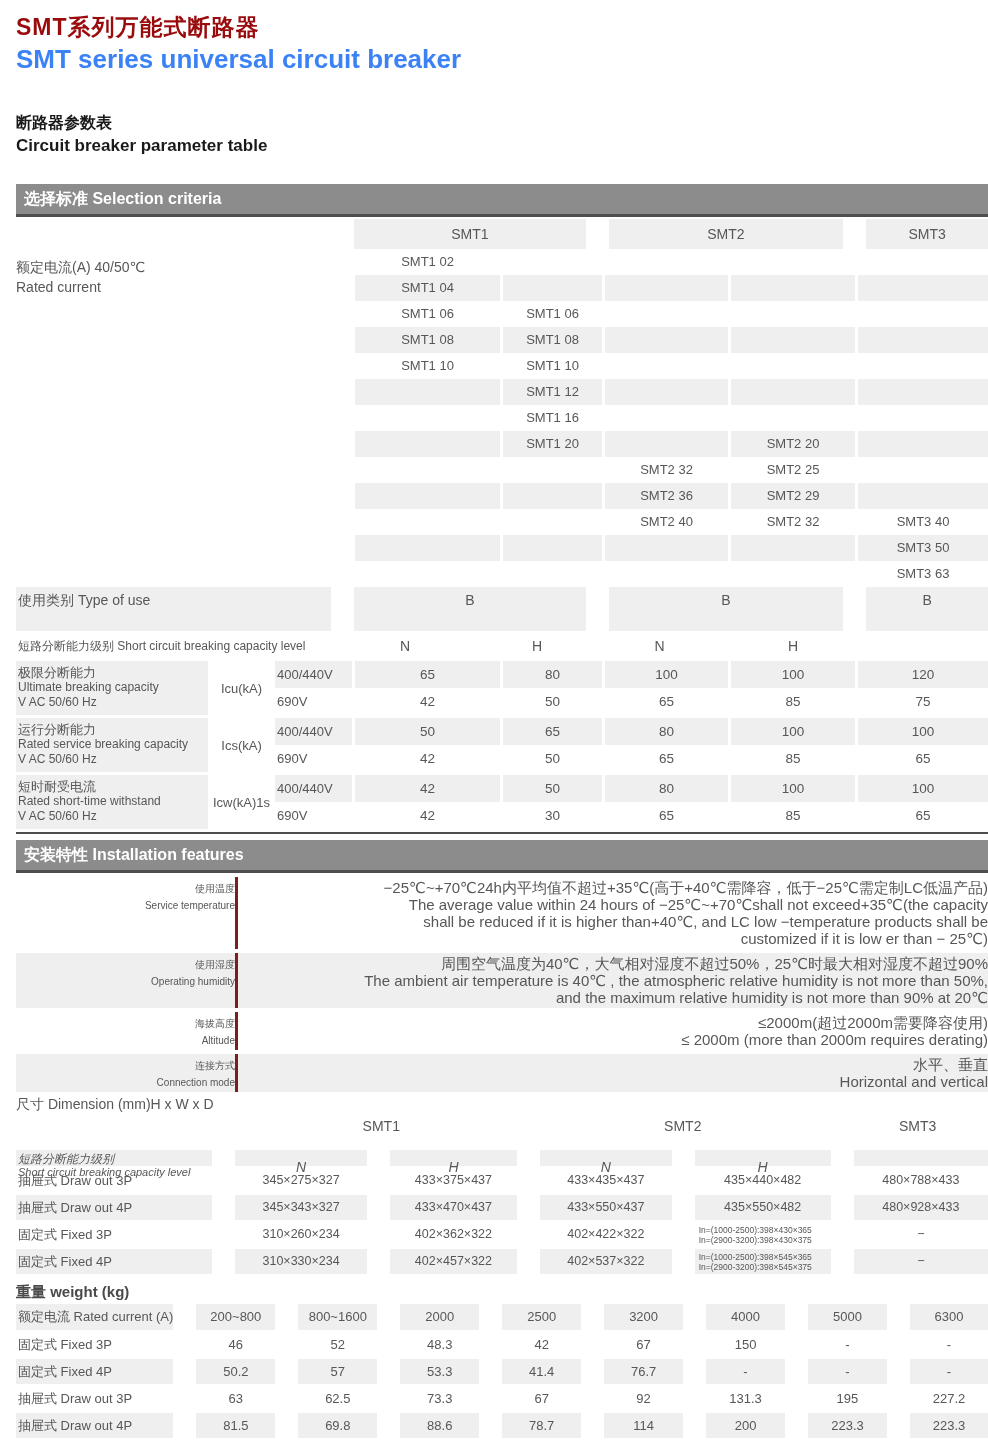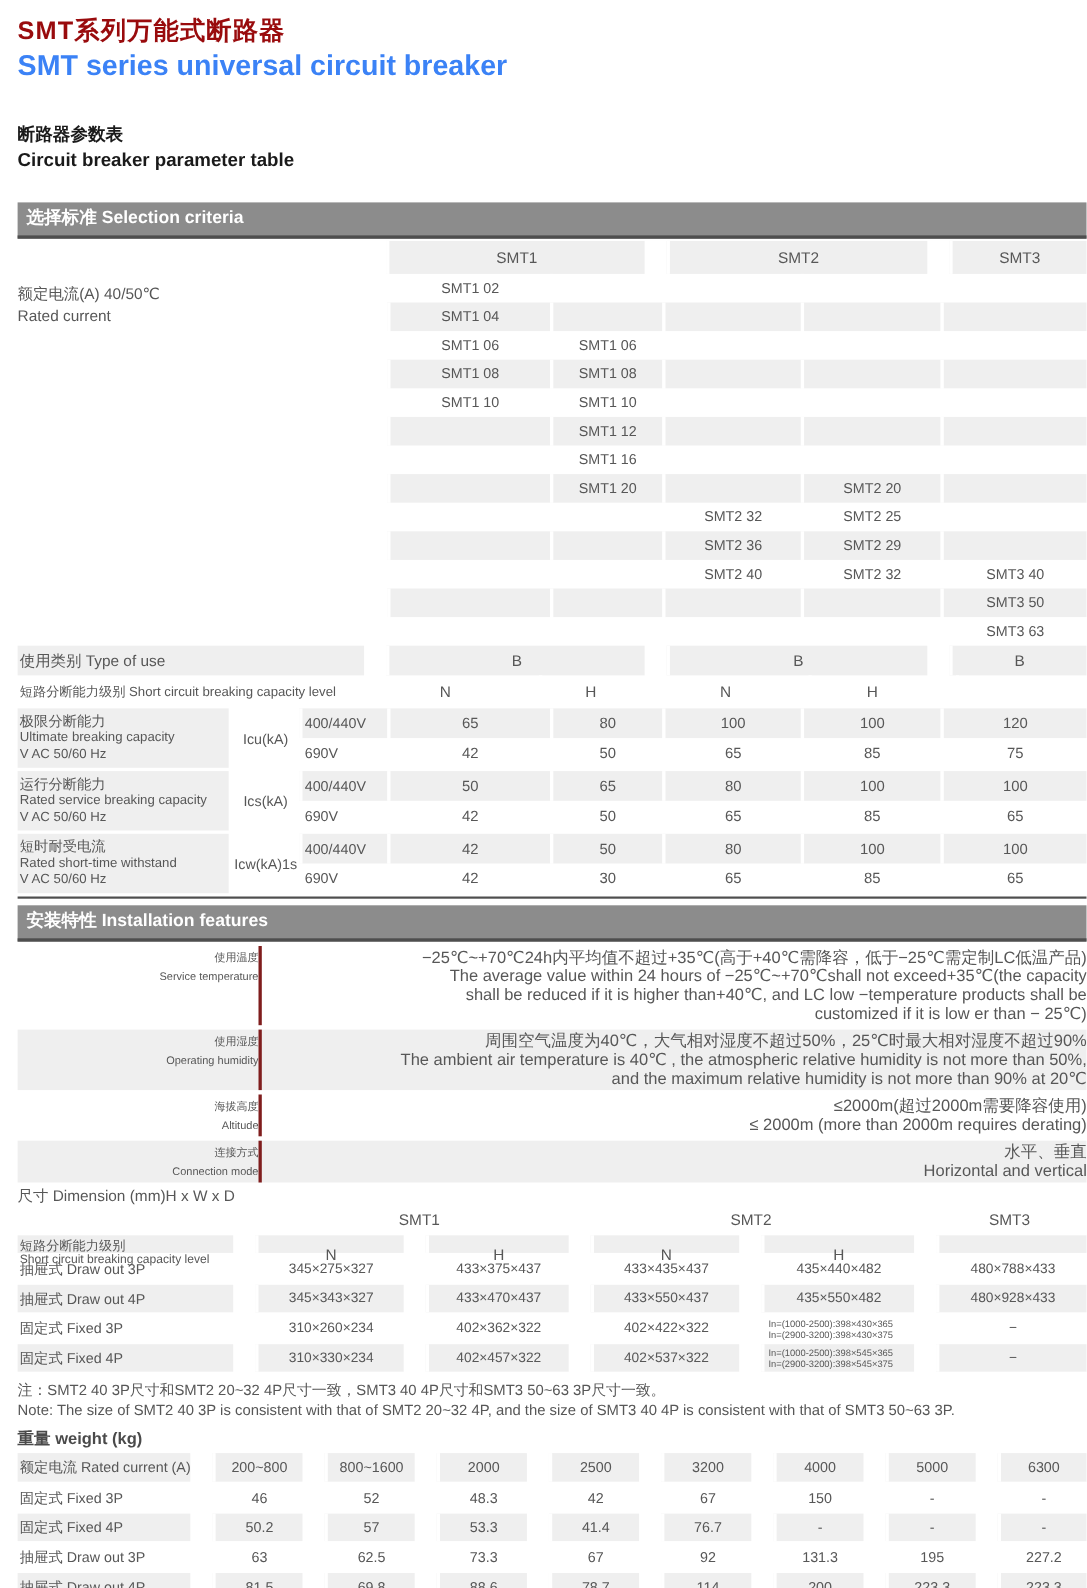--- a/index.html
+++ b/index.html
@@ -29,21 +29,21 @@
   .c1{width:148px;} .c2{width:102px;} .c3{width:126px;} .c4{width:127px;} .c5{width:133px;}
   .w250{width:250px;} .w253{width:253px;}
   
   .toptable{border-bottom:2px solid #4e4e4e;}
   .hdr-row{margin-top:2px;height:30px;line-height:30px;font-size:14px;}
   .hdr-spacer{width:336px;}
   .rated-wrap{display:flex;}
   .rated-label{width:336px;padding-top:8px;font-size:14px;line-height:20px;}
   .rated-grid{width:636px;}
   .rrow{display:flex;height:26px;line-height:25px;font-size:13px;}
-  .type-row{height:27px;line-height:27px;font-size:14px;}
+  .type-row{height:44px;line-height:27px;font-size:14px;}
   .lbl336{width:336px;box-sizing:border-box;padding-left:2px;}
   .nh-row{height:30px;line-height:30px;font-size:14px;}
   .small-lbl{font-size:12px;}
   
   .block{display:flex;height:54px;margin-bottom:3px;}
   .b-main{width:192px;box-sizing:border-box;padding:4px 0 0 2px;}
   .b-cn{font-size:13px;line-height:15px;}
   .b-en{font-size:12px;line-height:15px;}
   .b-unit{width:64px;box-sizing:border-box;border-left:3px solid #fff;display:flex;
           align-items:center;justify-content:center;font-size:13px;}
@@ -55,21 +55,21 @@
   .inst-row{display:flex;margin-top:4px;}
   .inst-label{width:219px;box-sizing:border-box;padding:3px 0 0 2px;font-size:10px;line-height:17px;text-align:right;}
   .inst-content{width:753px;box-sizing:border-box;border-left:3px solid #7f1d1d;text-align:right;
                 font-size:15px;line-height:17px;padding-top:2px;padding-bottom:2px;}
   .gi .inst-label,.gi .inst-content{background:#efefef;}
   
   .dim-heading{margin-top:2px;font-size:14px;line-height:20px;}
   .d0{width:219px;} .d1{width:150px;} .d2{width:145px;} .d3{width:150px;} .d4{width:155px;} .d5{width:153px;}
   .dim-hdr{height:24px;line-height:24px;font-size:14px;}
   .dw295{width:295px;} .dw305{width:305px;}
-  .dim-cap{height:16px;font-size:14px;margin-top:2px;}
+  .dim-cap{height:16px;font-size:14px;margin-top:12px;font-style:italic;}
   .dim-cap .dc{line-height:34px;}
   .dim-cap-label{box-sizing:border-box;padding:2px 0 0 2px;}
   .dcl-cn{font-size:12px;line-height:14px;}
   .dcl-en{font-size:11px;line-height:13px;}
   .dim-row{height:25px;line-height:25px;font-size:12.5px;margin-top:2px;}
   .dim-row .lblcell{box-sizing:border-box;padding-left:2px;font-size:13px;}
   .smallcell{line-height:11px;display:flex;flex-direction:column;justify-content:center;}
   .smalltxt{font-size:8.5px;line-height:10px;text-align:left;padding-left:4px;white-space:nowrap;}
   .note{margin-top:8px;font-size:13.5px;line-height:18px;}
   
@@ -404,24 +404,20 @@
     <div class="dc d1 g">310×330×234</div>
     <div class="dc d2 g">402×457×322</div>
     <div class="dc d3 g">402×537×322</div>
     <div class="dc d4 g smallcell">
       <div class="smalltxt">In=(1000-2500):398×545×365</div>
       <div class="smalltxt">In=(2900-3200):398×545×375</div>
     </div>
     <div class="dc d5 g">−</div>
   </div>
 
-  <div class="note">
-    <div>注：SMT2 40 3P尺寸和SMT2 20~32 4P尺寸一致，SMT3 40 4P尺寸和SMT3 50~63 3P尺寸一致。</div>
-    <div>Note: The size of SMT2 40 3P is consistent with that of SMT2 20~32 4P, and the size of SMT3 40 4P is consistent with that of SMT3 50~63 3P.</div>
-  </div>
 
   <div class="weight-heading">重量  weight  (kg)</div>
 
   <div class="trow wrow whdr">
     <div class="w0 lblcell g">额定电流  Rated current  (A)</div>
     <div class="dc wc g">200~800</div>
     <div class="dc wc g">800~1600</div>
     <div class="dc wc g">2000</div>
     <div class="dc wc g">2500</div>
     <div class="dc wc g">3200</div>

